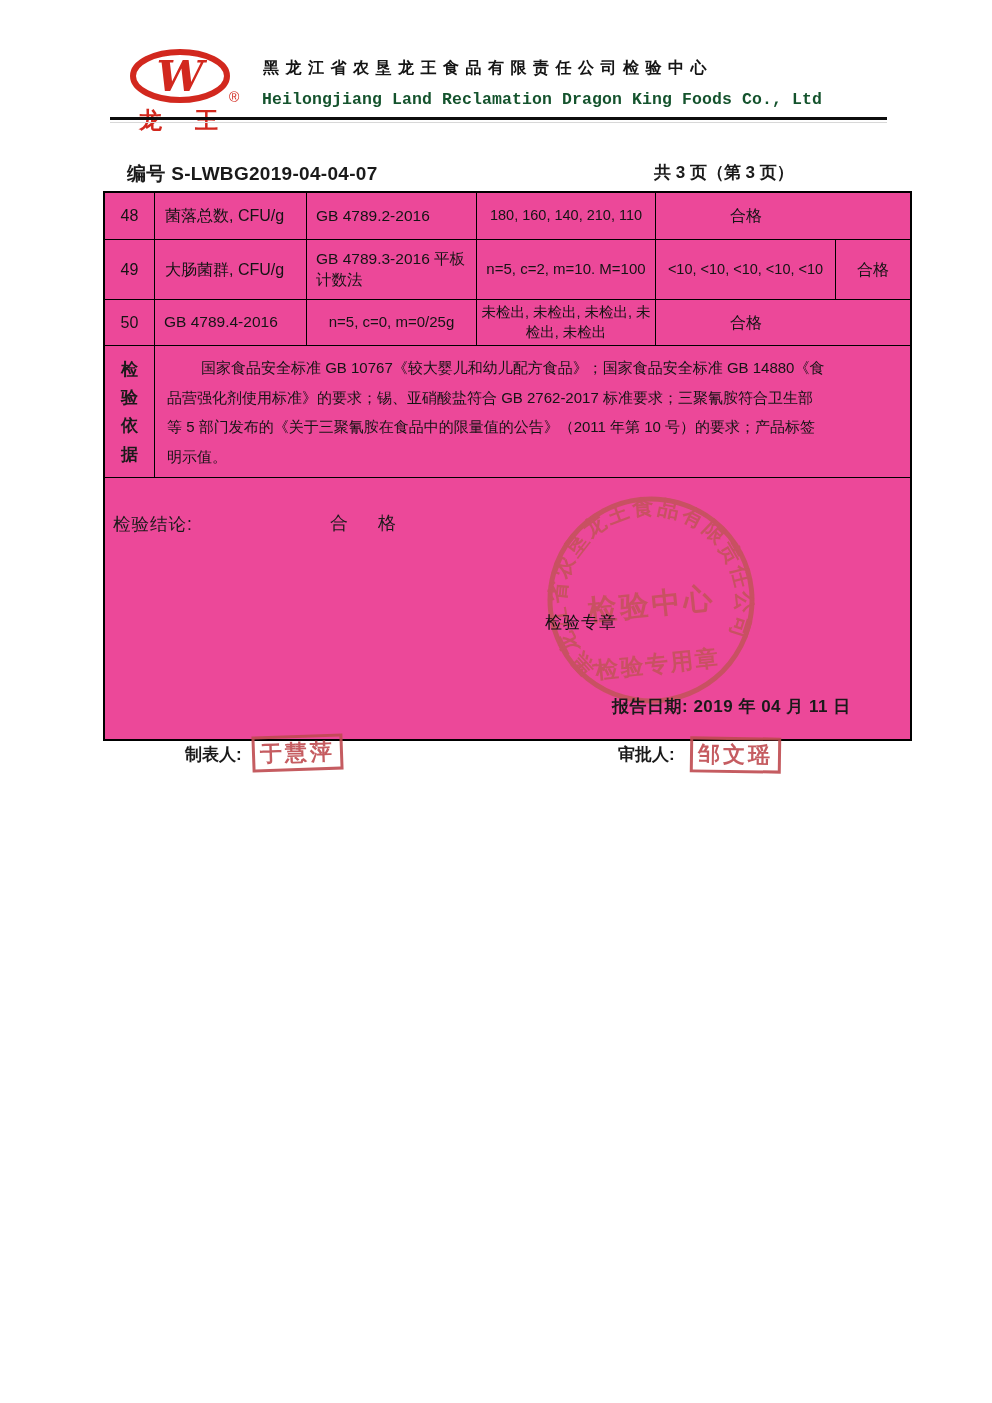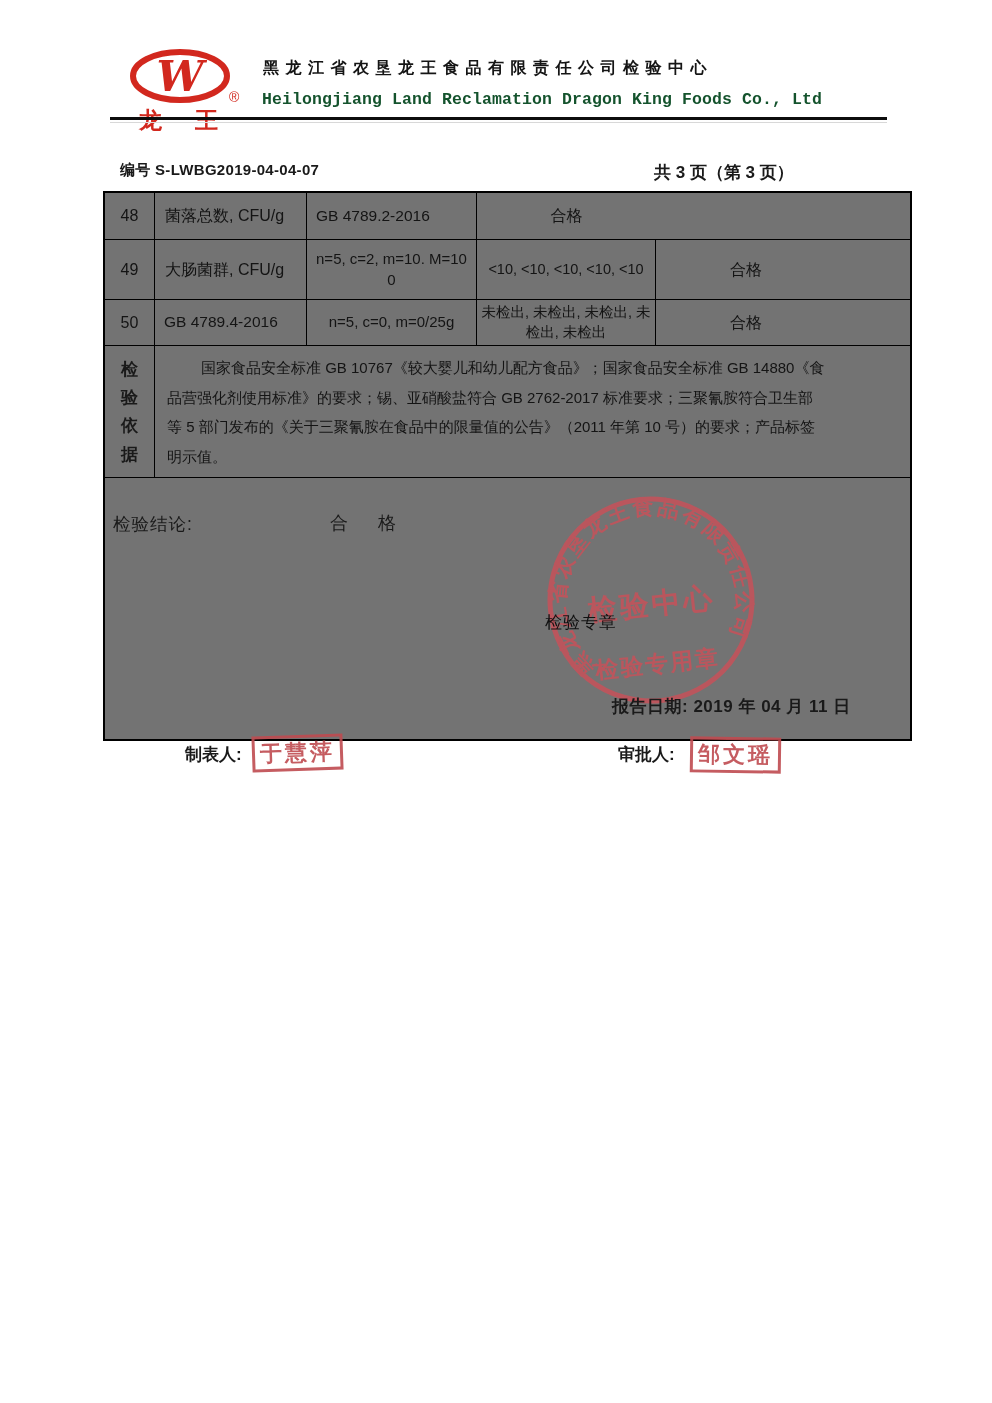--- a/index.html
+++ b/index.html
@@ -21,27 +21,27 @@
     position:absolute; left:262px; top:90px;
     font-family:"Liberation Mono","DejaVu Sans Mono",monospace;
     font-weight:bold; font-size:16.5px; letter-spacing:0.1px; color:#14532d;
     white-space:nowrap;
     text-align:right;
   }
   .head-rule { position:absolute; left:110px; top:117px; width:777px; height:3px; background:#0d0d0d; }
   .head-rule2 { position:absolute; left:110px; top:122px; width:777px; height:1px; background:#d8d8d8; }
 
   
-  .doc-number { position:absolute; left:120px; top:161px; font-size:15px; font-weight:bold; letter-spacing:0.3px; white-space:nowrap; }
+  .doc-number { position:absolute; left:127px; top:161px; font-size:19px; font-weight:bold; letter-spacing:0.3px; white-space:nowrap; }
   .page-info  { position:absolute; left:654px; top:161px; font-size:17px; font-weight:bold; white-space:nowrap; }
 
   
   .main-box {
     position:absolute; left:103px; top:191px; width:809px;
-    border:2px solid #000; background:#737373;
+    border:2px solid #000; background:#ec4899;
   }
   .t-row { display:grid; grid-template-columns:50px 152px 170px 179px 180px 74px; border-bottom:1px solid #000; }
   .t-row:last-of-type { }
   .cell {
     border-right:1px solid #000; display:flex; align-items:center;
     font-size:16px; color:#141414; padding:3px 6px; line-height:1.35;
   }
   .cell:last-child { border-right:none; }
   .c-center { justify-content:center; text-align:center; }
   .c-left { justify-content:flex-start; text-align:left; }
@@ -103,26 +103,28 @@
 
   <div class="doc-number">编号 S-LWBG2019-04-04-07</div>
   <div class="page-info">共 3 页（第 3 页）</div>
 
   <div class="main-box">
 
     <div class="t-row row-48">
       <div class="cell c-center">48</div>
       <div class="cell c-left item">菌落总数, CFU/g</div>
       <div class="cell c-left method">GB 4789.2-2016</div>
+      <div class="cell c-center result">180, 160, 140, 210, 110</div>
       <div class="cell c-center">合格</div>
     </div>
 
     <div class="t-row row-49">
       <div class="cell c-center">49</div>
       <div class="cell c-left item">大肠菌群, CFU/g</div>
+      <div class="cell c-left method">GB 4789.3-2016 平板计数法</div>
       <div class="cell c-center standard">n=5, c=2, m=10. M=100</div>
       <div class="cell c-center result">&lt;10, &lt;10, &lt;10, &lt;10, &lt;10</div>
       <div class="cell c-center">合格</div>
     </div>
 
     <div class="t-row row-50">
       <div class="cell c-center">50</div>
       <div class="cell c-left method">GB 4789.4-2016</div>
       <div class="cell c-center standard">n=5, c=0, m=0/25g</div>
       <div class="cell c-center result">未检出, 未检出, 未检出, 未检出, 未检出</div>

